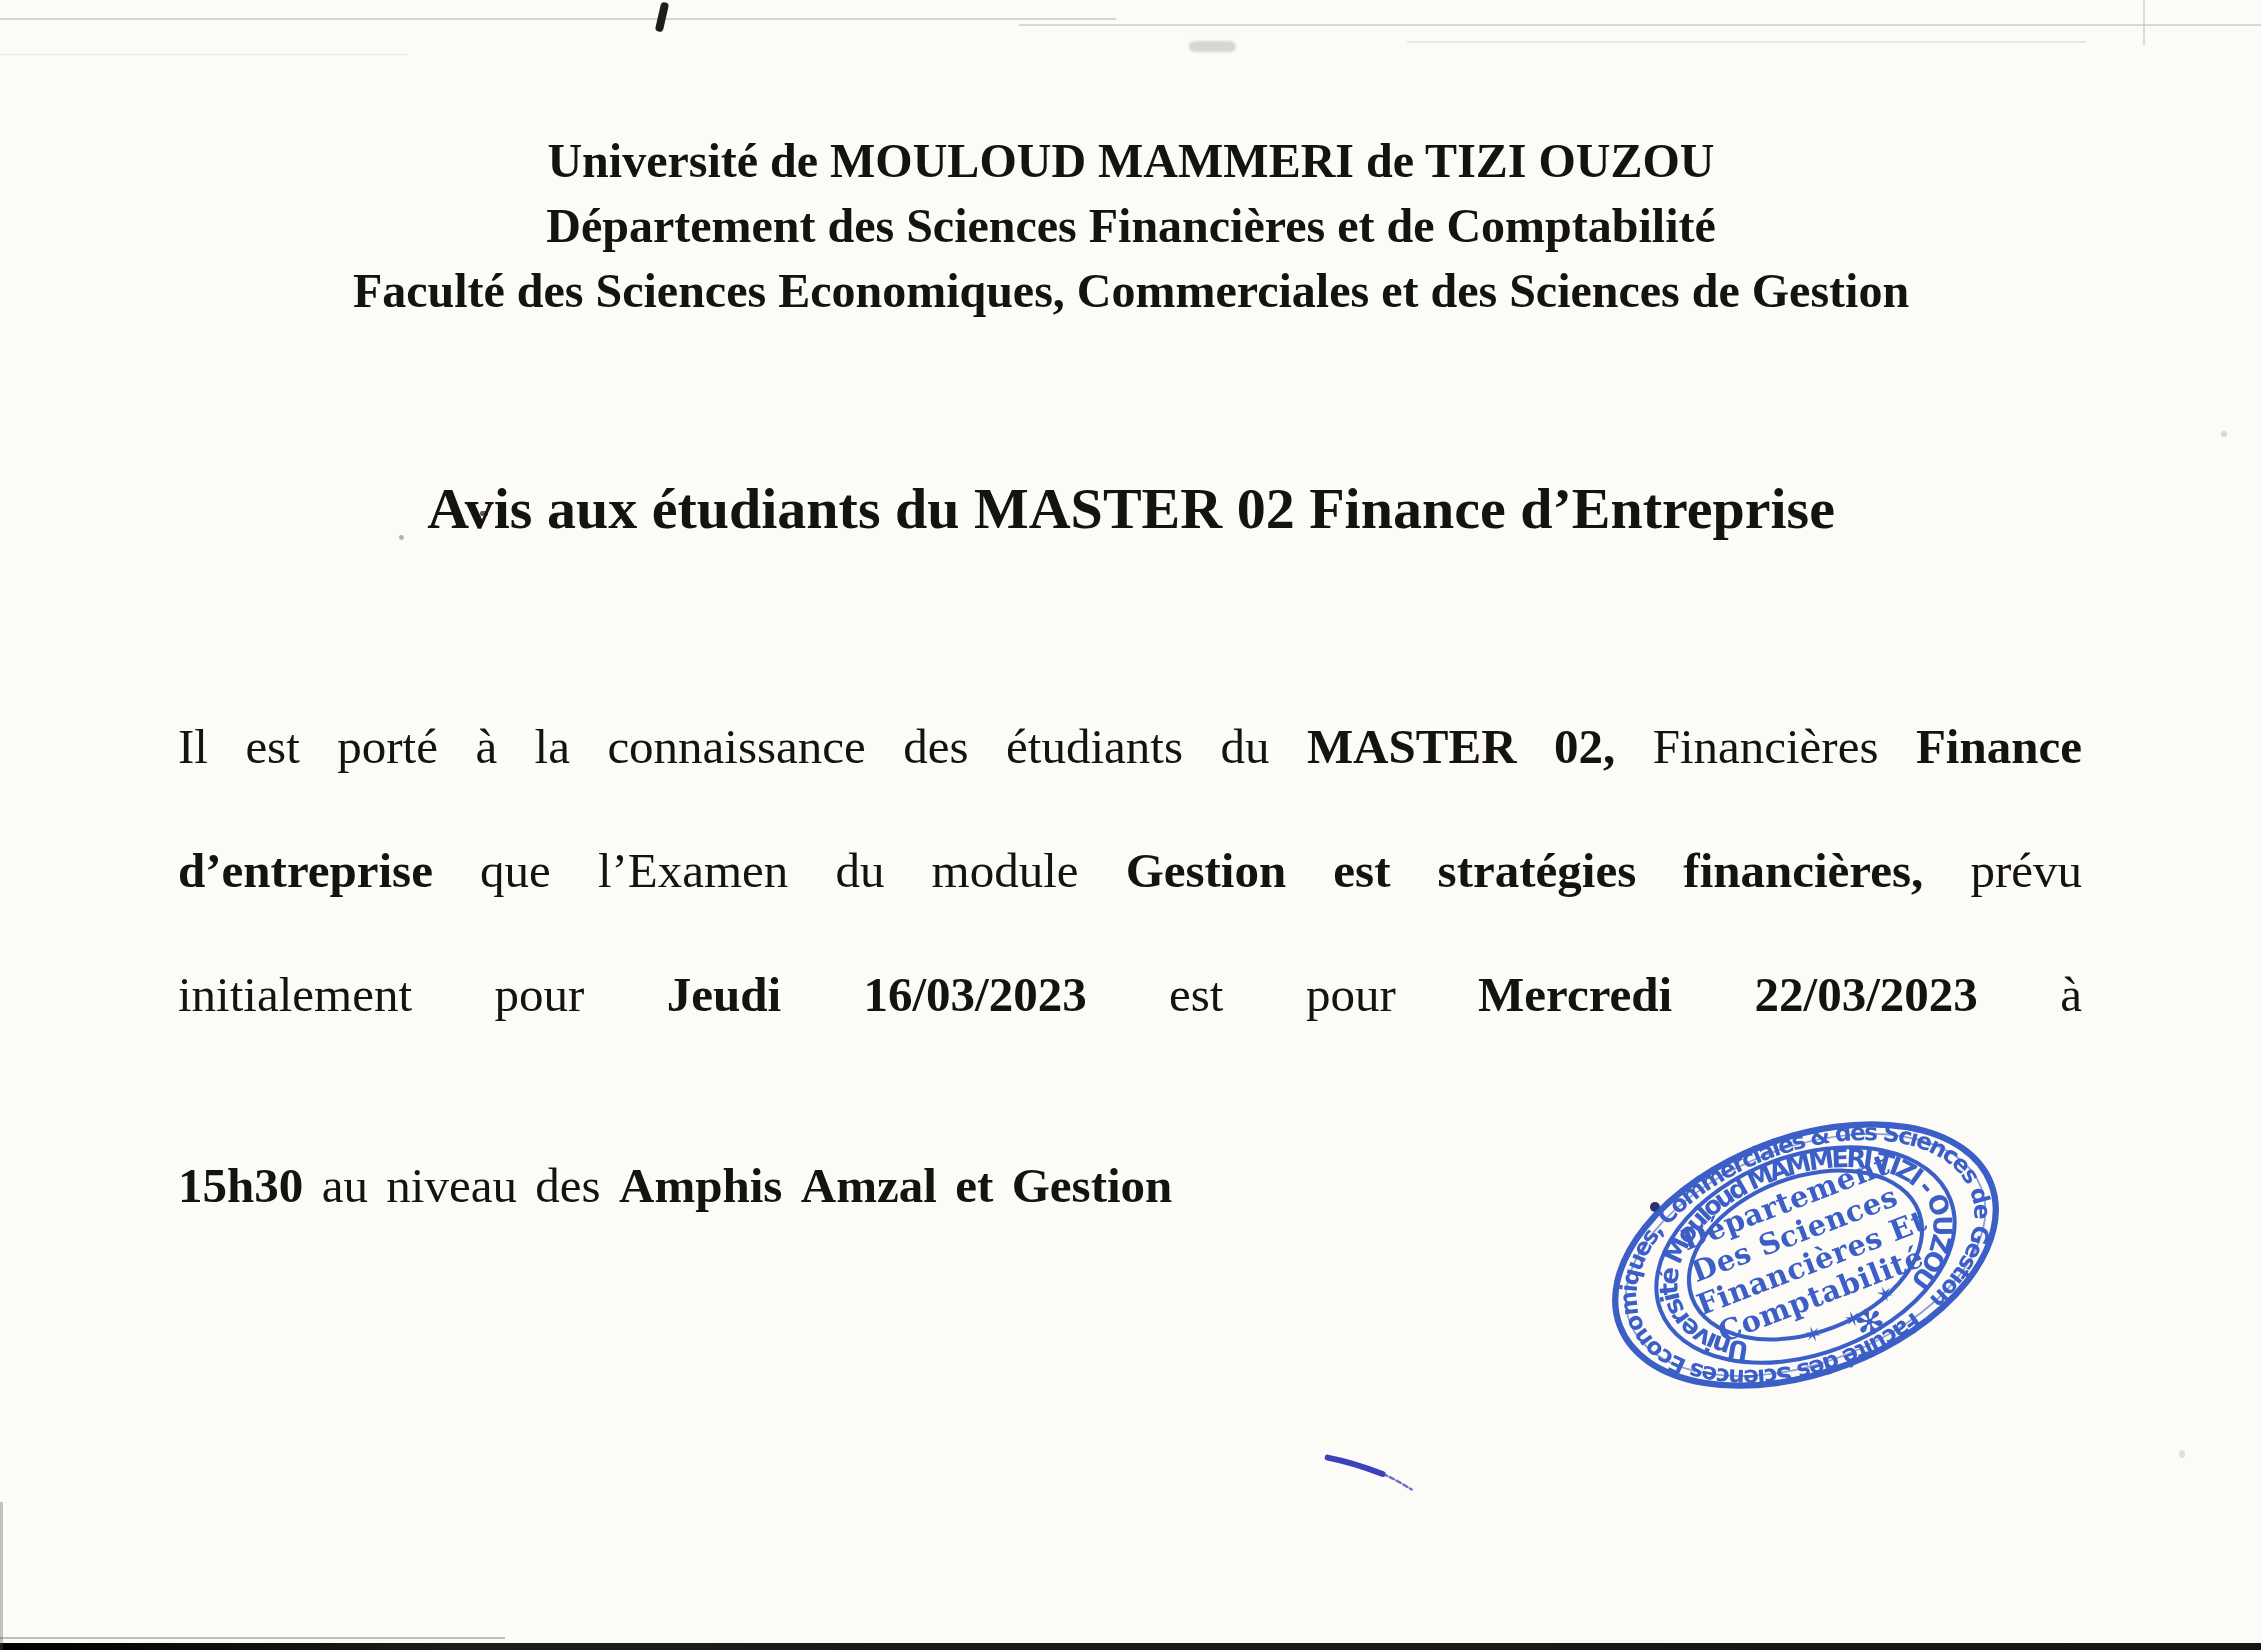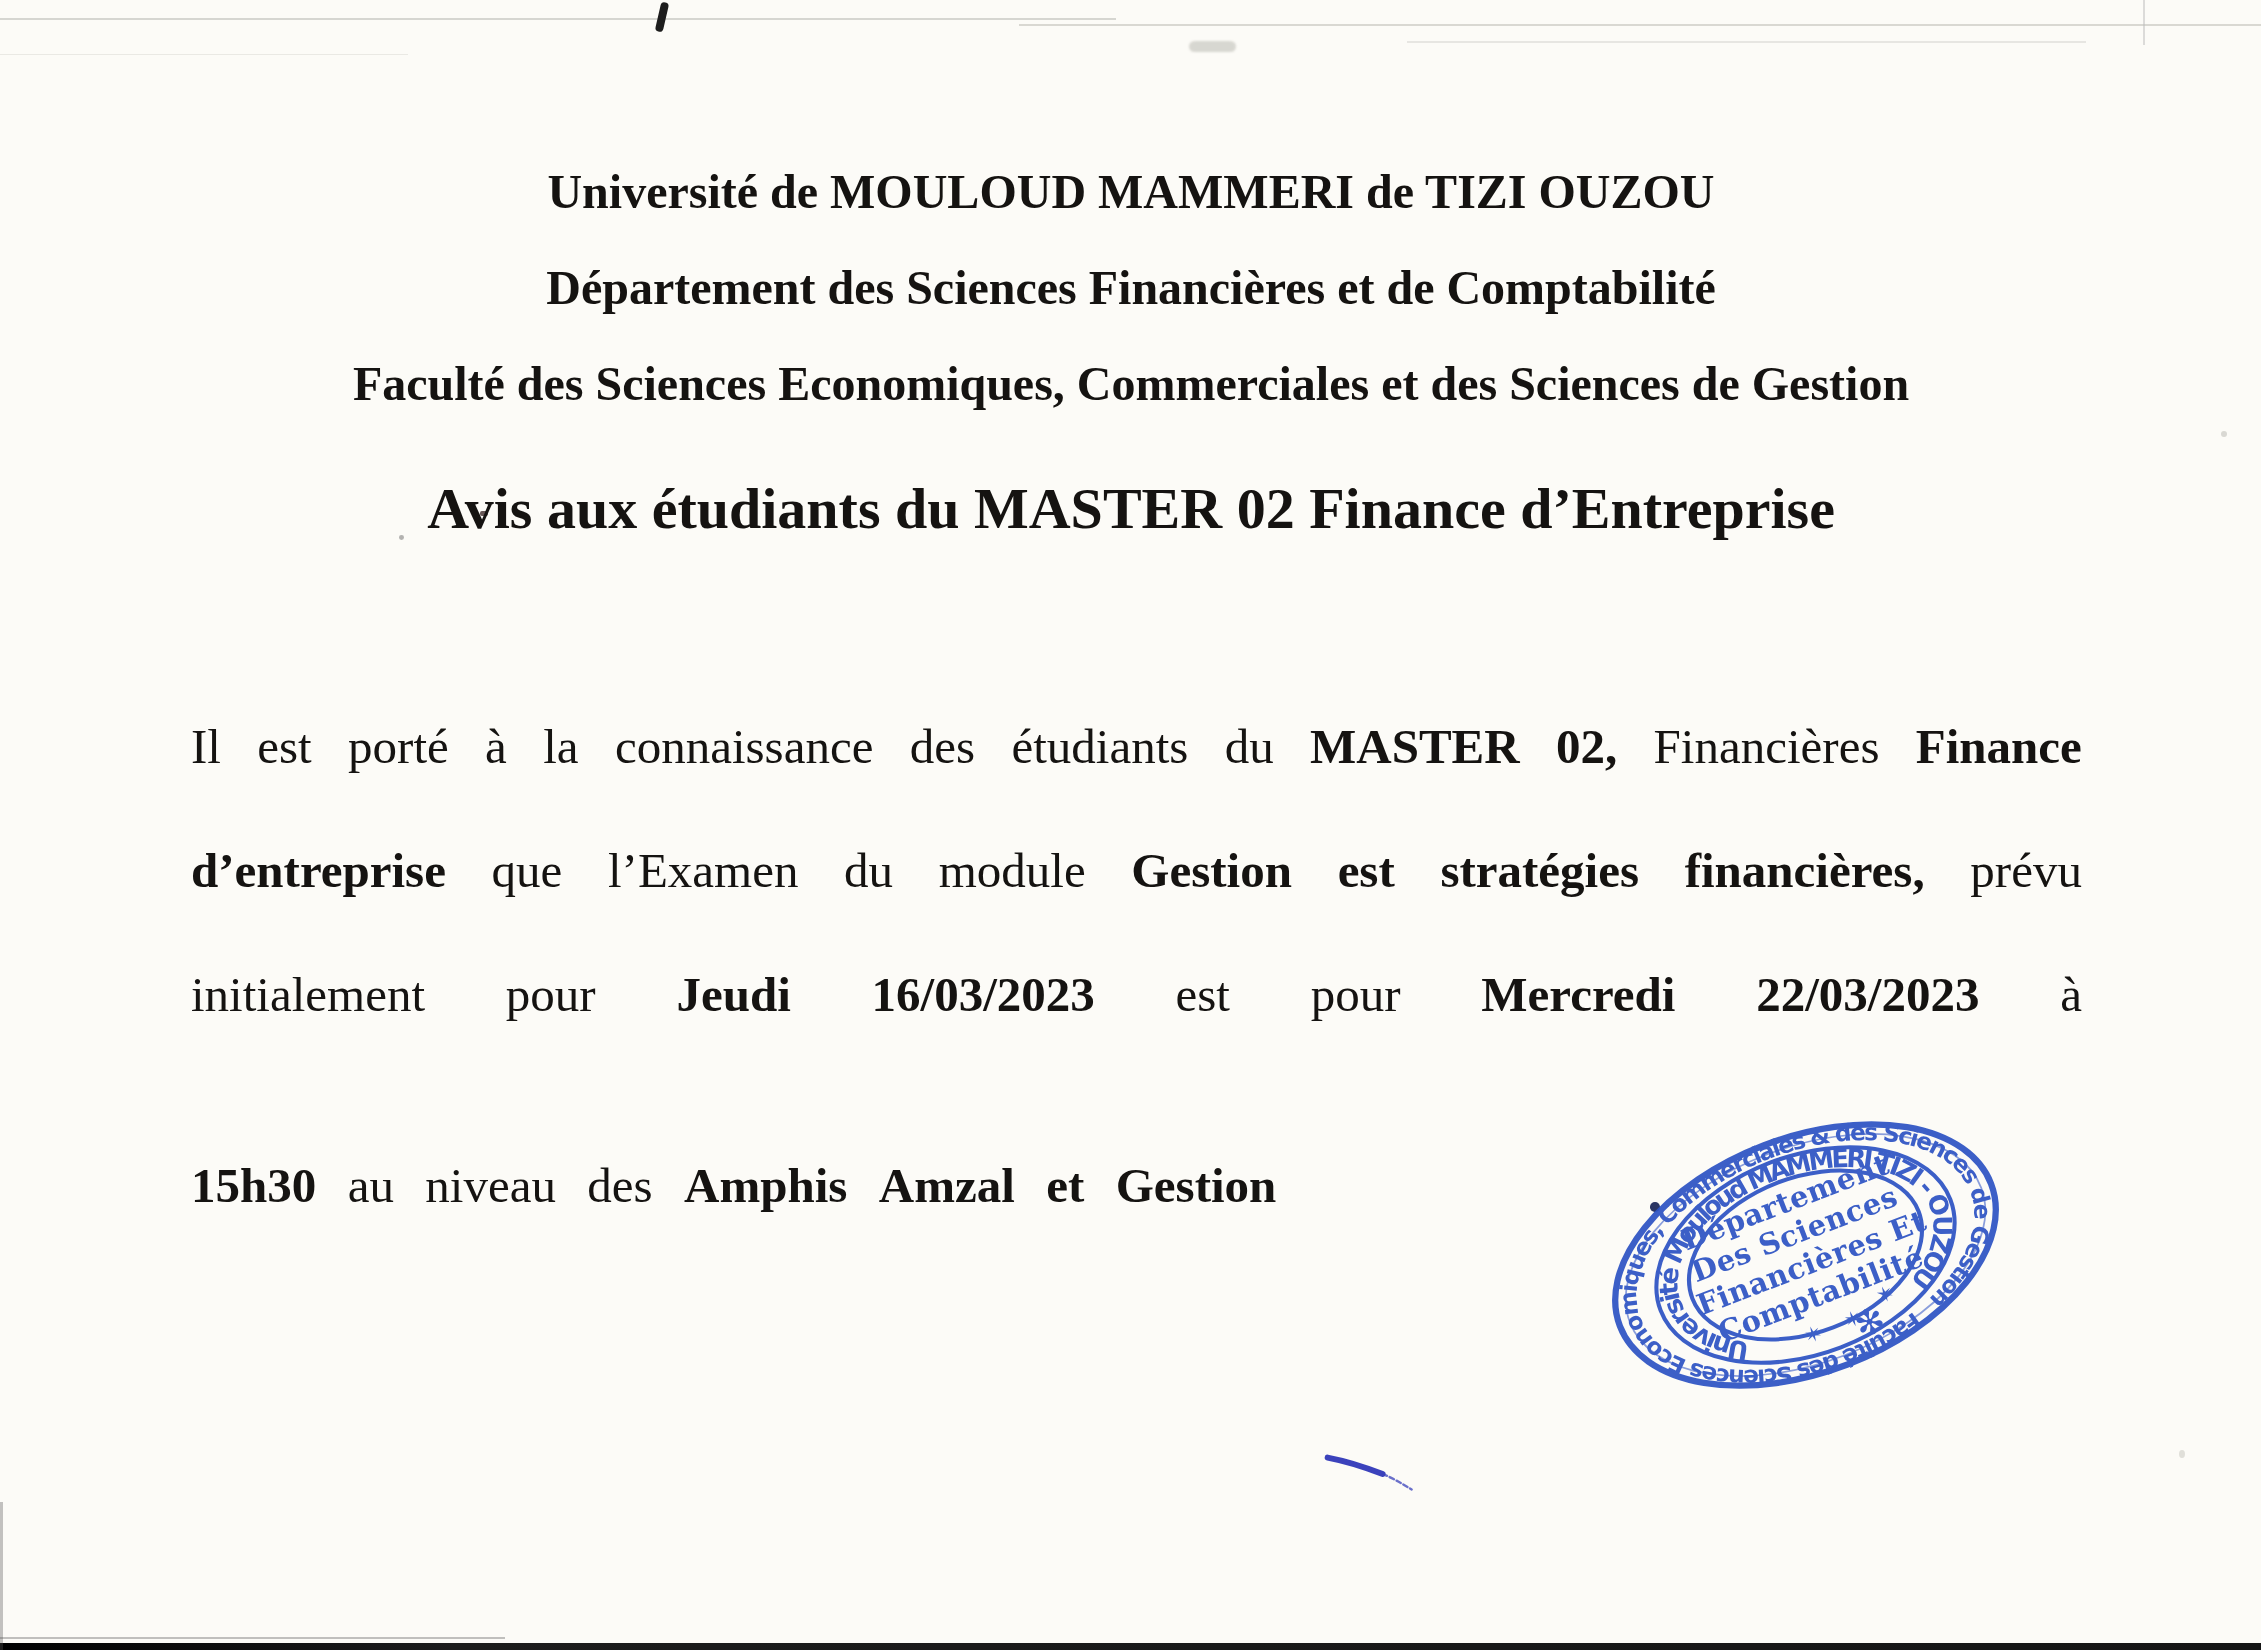--- a/index.html
+++ b/index.html
@@ -12,40 +12,39 @@
     color:#151311;
   }
   
   .header-block{
     position:absolute;left:0;top:128px;width:2262px;
     text-align:center;
   }
   .header-line{
     font-weight:bold;font-size:48px;line-height:65px;
     white-space:nowrap;
-    margin-top:31px;
   }
   
   .notice-title{
     position:absolute;left:0;top:439px;width:2262px;
     text-align:center;font-weight:bold;font-size:58px;line-height:70px;
     white-space:nowrap;
     margin-top:35px;
   }
   
   .body-paragraph{
     position:absolute;left:178px;top:718px;width:1904px;
     font-size:49px;
   }
   .body-line{
     height:124px;display:flex;align-items:baseline;white-space:nowrap;
   }
   .body-line.justify{justify-content:space-between;}
   .body-line.plain{gap:18.4px;justify-content:flex-start;align-items:flex-end;}
-  .body-line span{display:inline-block;margin-left:13px;}
+  .body-line span{display:inline-block;}
   .body-line span.bold{font-weight:bold;}
   
   .stamp{
     position:absolute;left:1587px;top:1095px;width:437px;height:320px;
   }
   .stamp text{fill:#2e54c4;}
   .stamp .ring-text{
     font-family:"DejaVu Sans", sans-serif;font-weight:bold;
   }
   .stamp .center-text{

